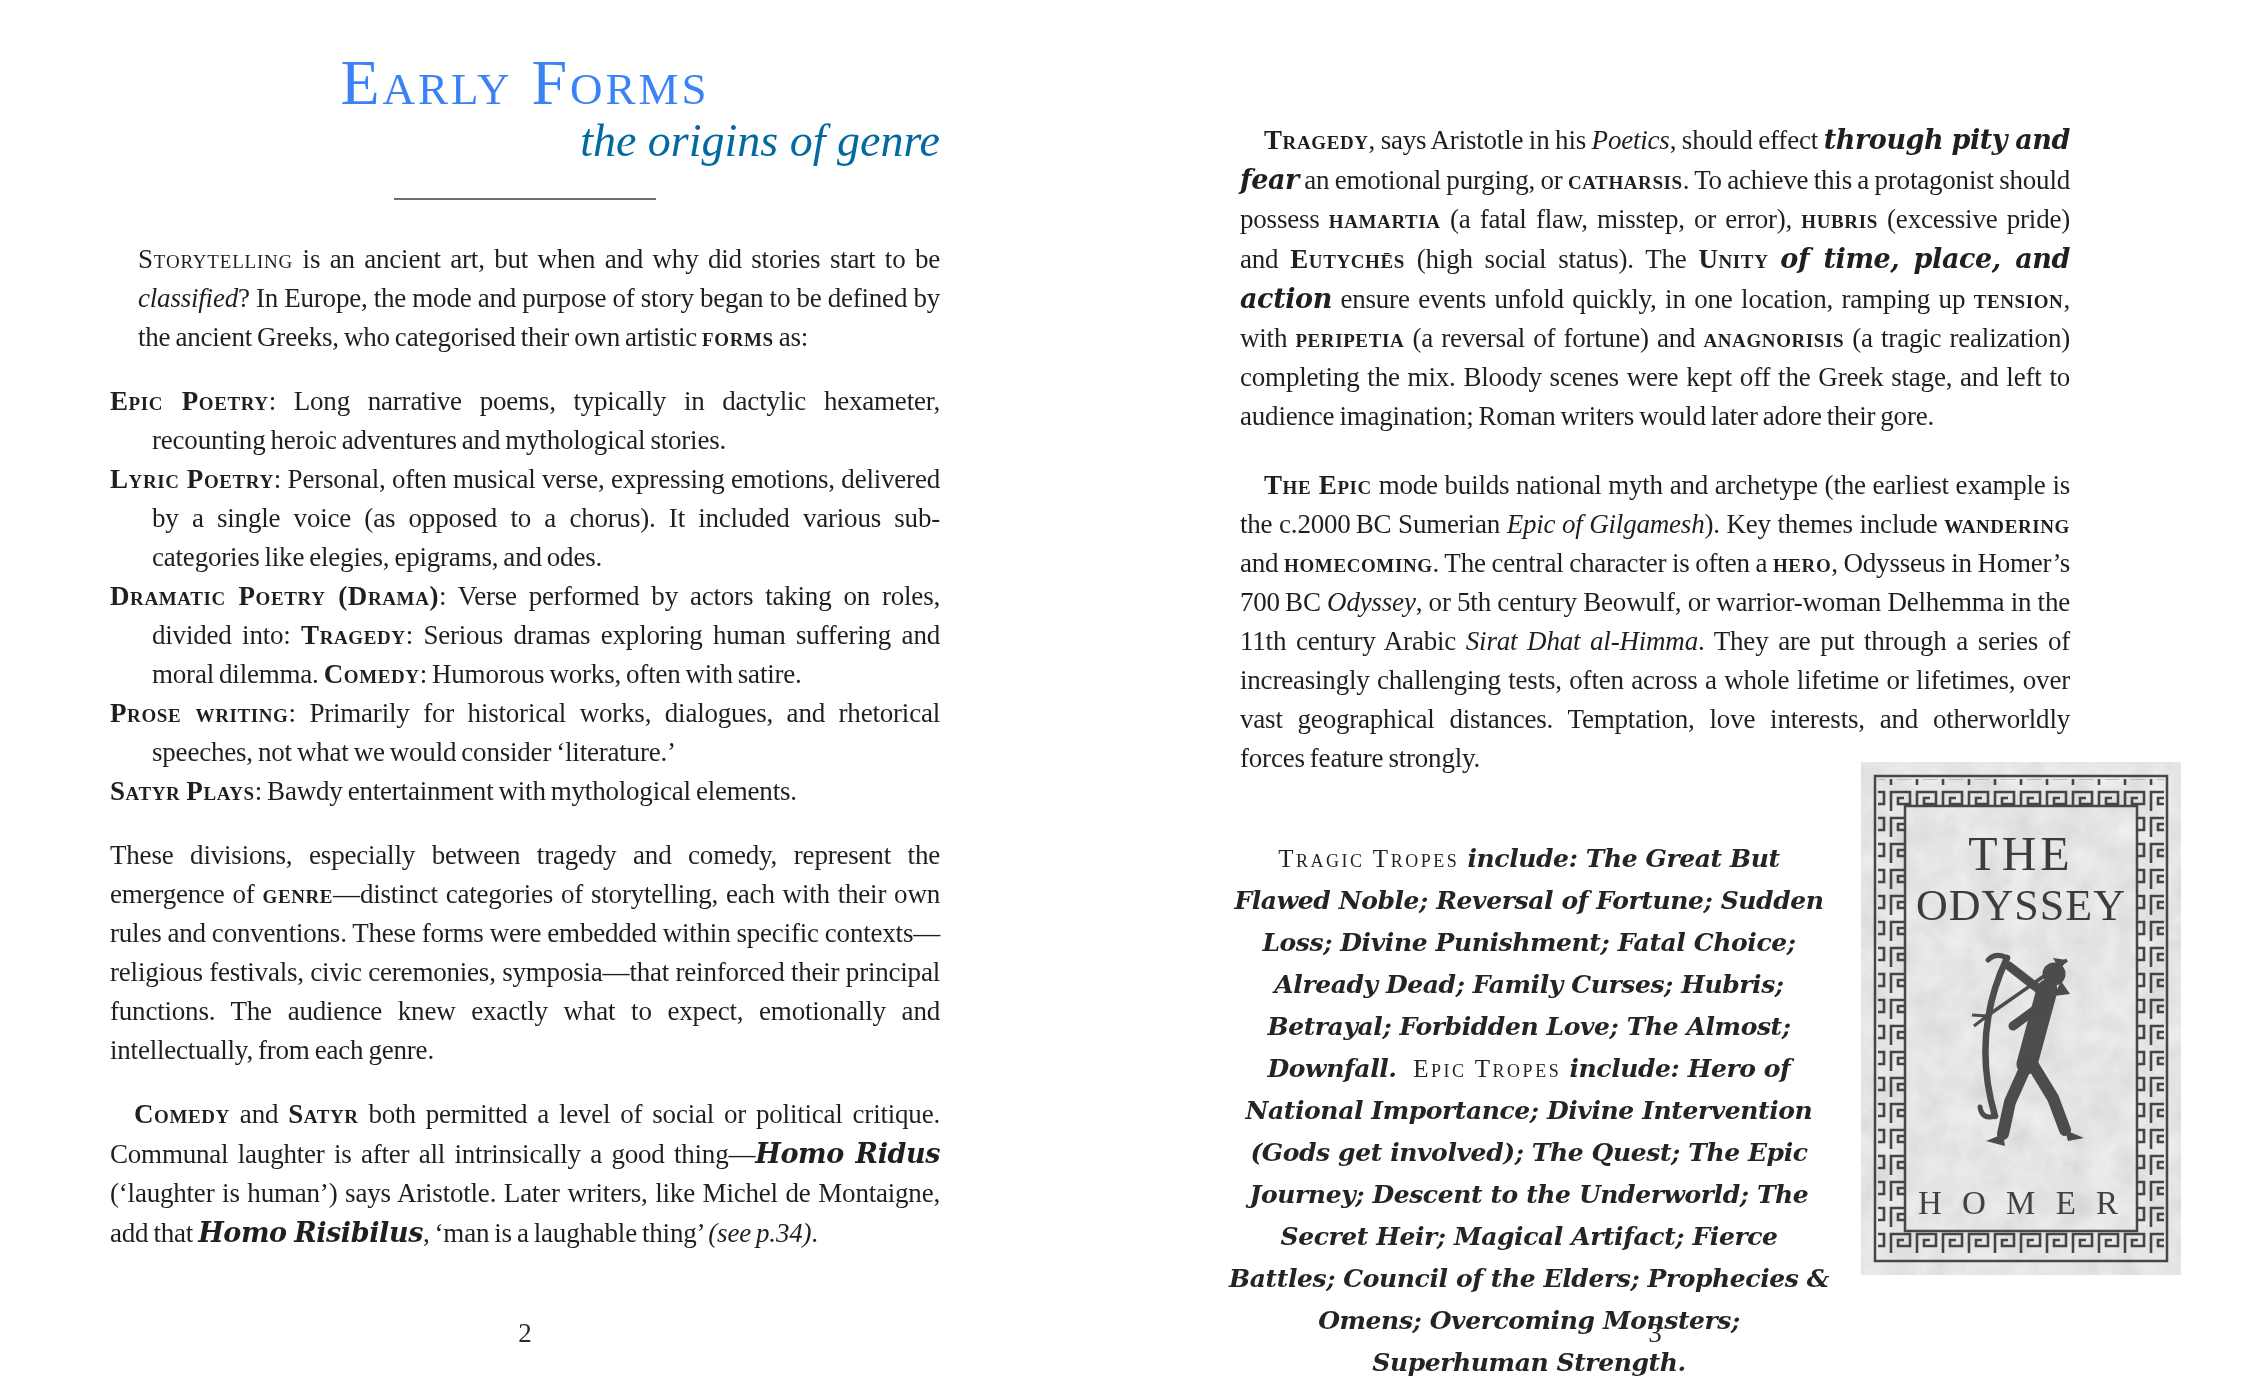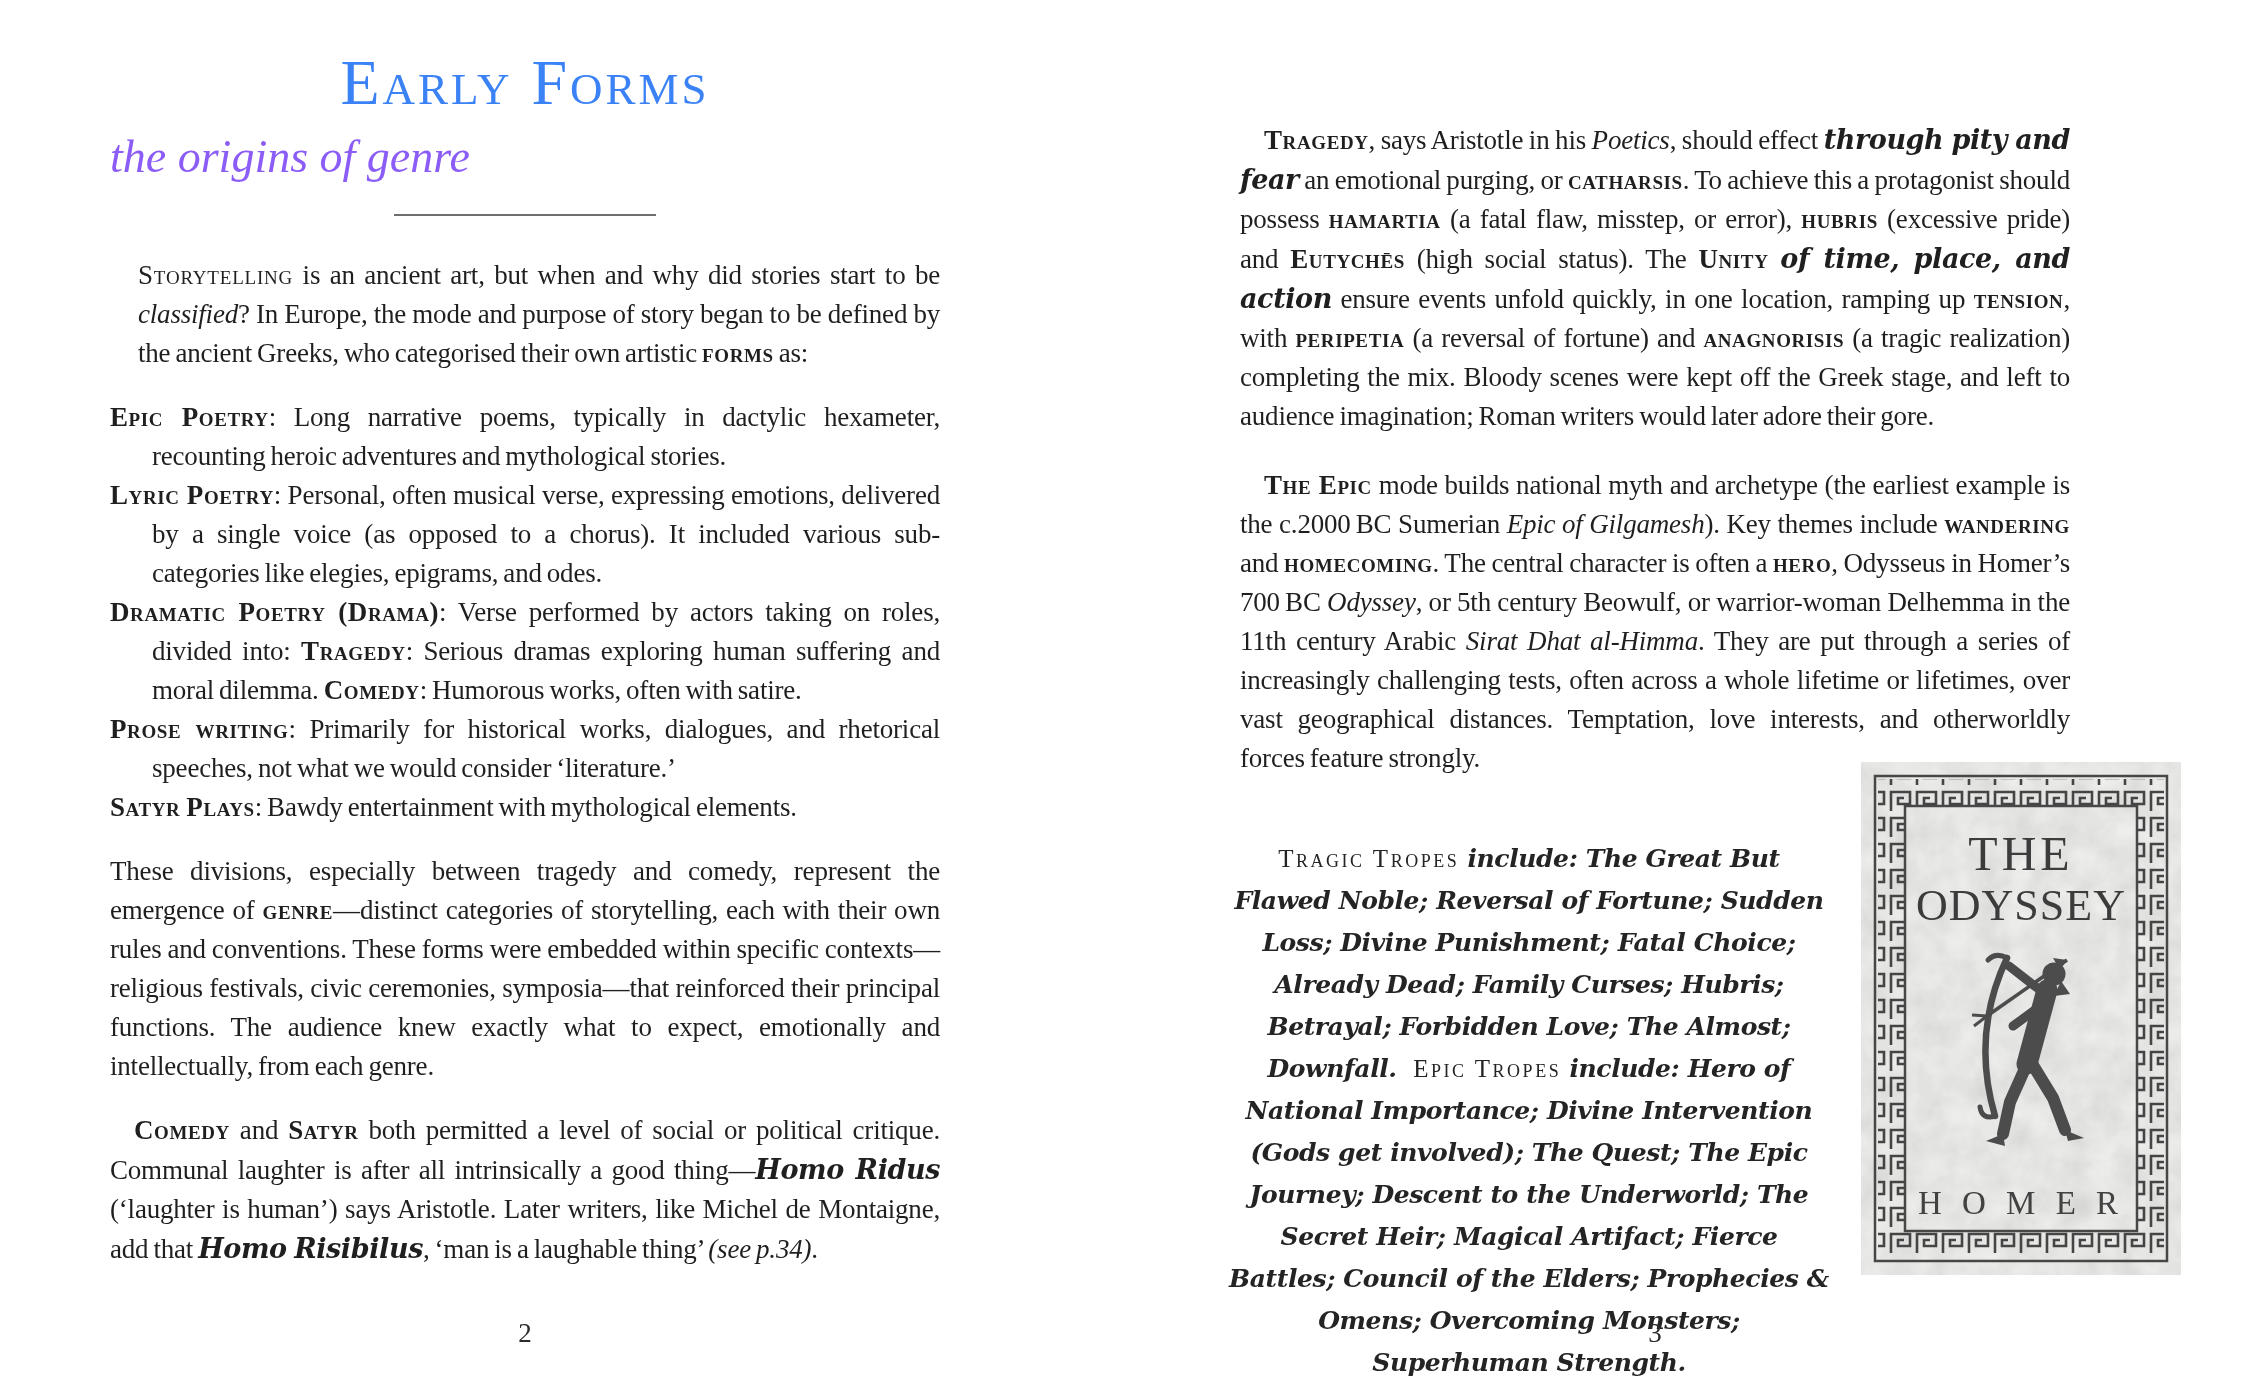--- a/index.html
+++ b/index.html
@@ -14,22 +14,22 @@
   .col{position:absolute;top:0;}
   .col-left{left:110px;width:830px;}
   .col-right{left:111px;width:830px;}
 
   .chapter-title{
     margin-top:50px;text-align:center;
     font-variant:small-caps;font-size:64px;line-height:66px;
     letter-spacing:3px;color:#3b82f6;font-weight:normal;
   }
   .chapter-subtitle{
-    margin-top:16px;text-align:left;
-    font-style:italic;font-size:46px;line-height:50px;color:#8b5cf6;
+    margin-top:0;text-align:right;
+    font-style:italic;font-size:46px;line-height:50px;color:#0369a1;
   }
   .title-rule{
     width:262px;height:0;border-top:2px solid #6e6e6e;
     margin:32px auto 0 auto;
   }
 
   .body-text{
     font-size:27px;line-height:39px;text-align:justify;
     letter-spacing:-0.2px;word-spacing:-1.5px;margin:0;
   }

